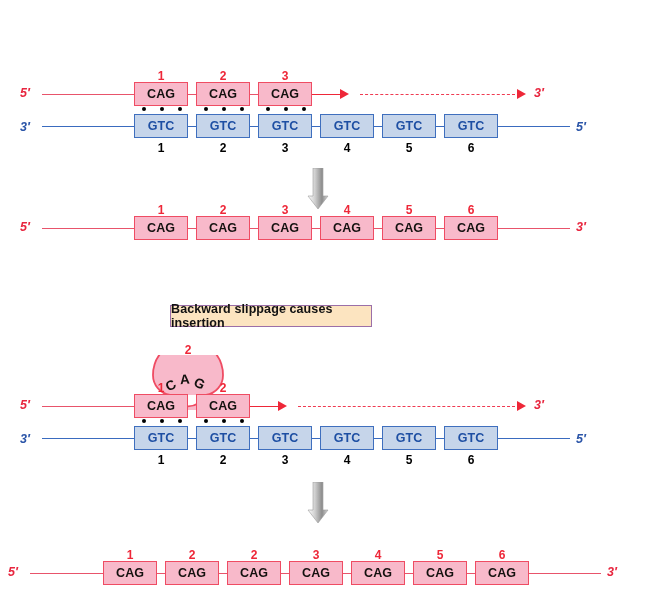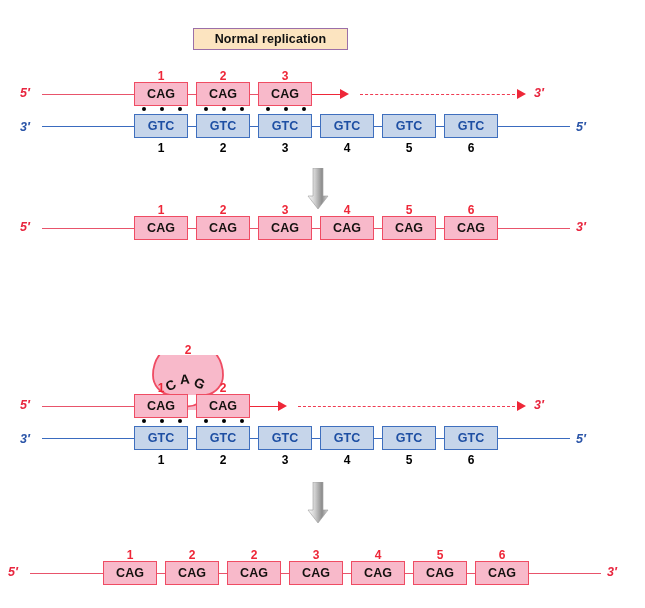--- a/index.html
+++ b/index.html
@@ -92,23 +92,20 @@
     position: absolute;
     font-size: 13.5px; font-weight: bold; color: #14110f;
     line-height: 1;
   }
 </style>
 </head>
 <body>
 
 <div id="stage">
 
-  <div class="banner" style="left:193px; top:28px; width:155px;">
-    <span>Normal replication</span>
-  </div>
 
   <div>
     <div class="end-label" style="left:20px; top:87px;">5′</div>
     <div class="strand-line" style="left:42px; top:94px; width:92px;"></div>
     <div class="strand-line" style="left:188px; top:94px; width:8px;"></div>
     <div class="strand-line" style="left:250px; top:94px; width:8px;"></div>
     <div class="solidseg" style="left:312px; top:94px; width:30px;"></div>
     <div class="ahead" style="left:340px; top:89px;"></div>
     <div class="dash" style="left:360px; top:94px; width:155px;"></div>
     <div class="ahead" style="left:517px; top:89px;"></div>
@@ -205,20 +202,23 @@
     <div class="num" style="left:320px; top:204px;">4</div>
     <div class="box cag" style="left:320px; top:216px;">CAG</div>
 
     <div class="num" style="left:382px; top:204px;">5</div>
     <div class="box cag" style="left:382px; top:216px;">CAG</div>
 
     <div class="num" style="left:444px; top:204px;">6</div>
     <div class="box cag" style="left:444px; top:216px;">CAG</div>
   </div>
 
+  <div class="banner" style="left:170px; top:305px; width:202px;">
+    <span>Backward slippage causes insertion</span>
+  </div>
 
   <div class="loop" style="left:145px; top:355px;">
     <svg width="86" height="62" viewBox="0 0 86 62">
       <path d="M 25,55 L 25,40 A 20 20 0 0 1 8,20 A 35 35 0 0 1 78,20 A 20 20 0 0 1 61,40 L 61,55" fill="#f8b9ca" stroke="#ef4c63" stroke-width="1.8" stroke-linejoin="round"></path>
       <path d="M 25,40 A 20 20 0 0 0 61,40" fill="#ffffff" stroke="#ef4c63" stroke-width="1.8"></path>
     </svg>
   </div>
   <div class="loop-num" style="left:173px; top:344px;">2</div>
   <div class="loop-letter" style="left:166px; top:379px; transform:rotate(-30deg);">C</div>
   <div class="loop-letter" style="left:180px; top:373px; transform:rotate(-4deg);">A</div>

